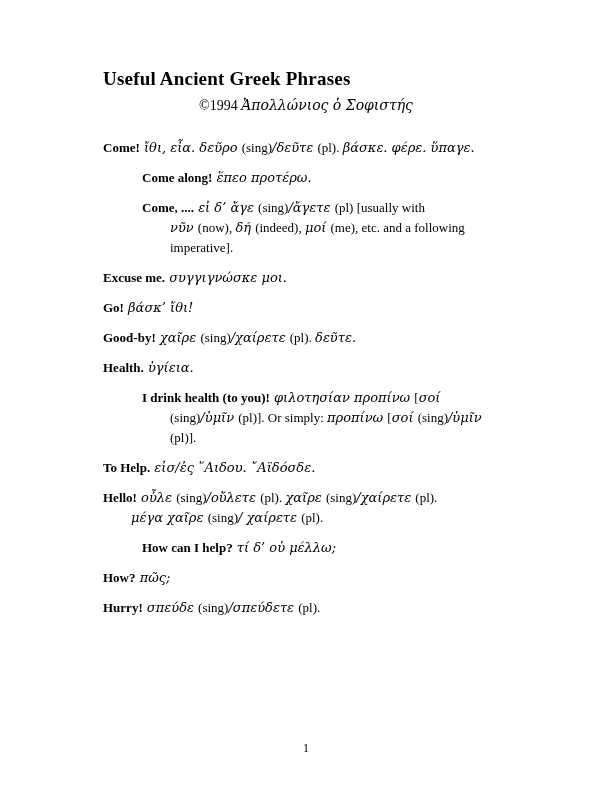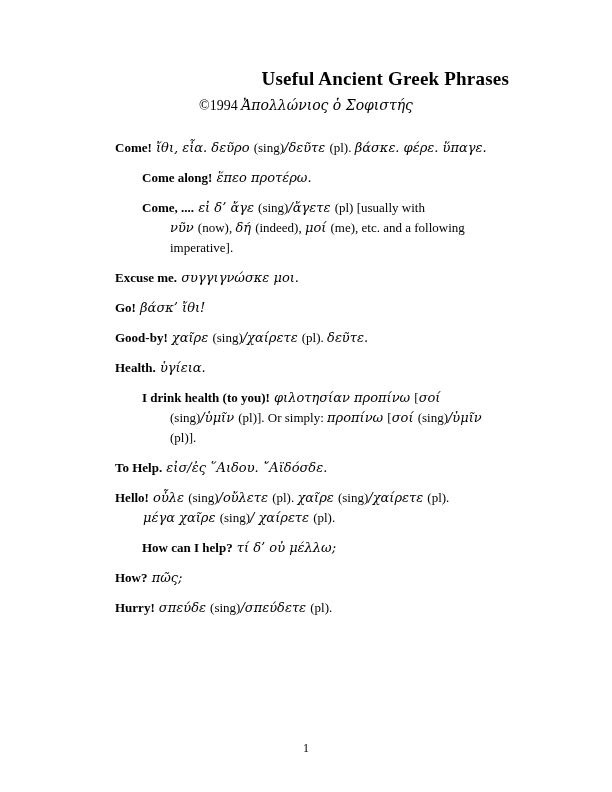--- a/index.html
+++ b/index.html
@@ -18,38 +18,38 @@
   }
   .content {
     position: absolute;
     left: 103px;
     top: 68px;
     width: 406px;
   }
   .doc-title {
     font-size: 19px;
     font-weight: bold;
-    text-align: right;
+    text-align: left;
     margin: 0 0 7px 0;
     letter-spacing: 0.2px;
     font-family: "Liberation Serif", "DejaVu Serif", serif;
   }
   .doc-subtitle {
     font-size: 14px;
     text-align: center;
     margin: 0 0 24px 0;
   }
   .entry {
     font-size: 13px;
     line-height: 20px;
     margin: 0 0 10px 0;
   }
   
   .lvl0 {
-    margin-left: 12px;
+    margin-left: 0;
     padding-left: 28px;
     text-indent: -28px;
   }
   .lvl1 {
     margin-left: 39px;
     padding-left: 28px;
     text-indent: -28px;
   }
   .seg-b {
     font-weight: bold;

